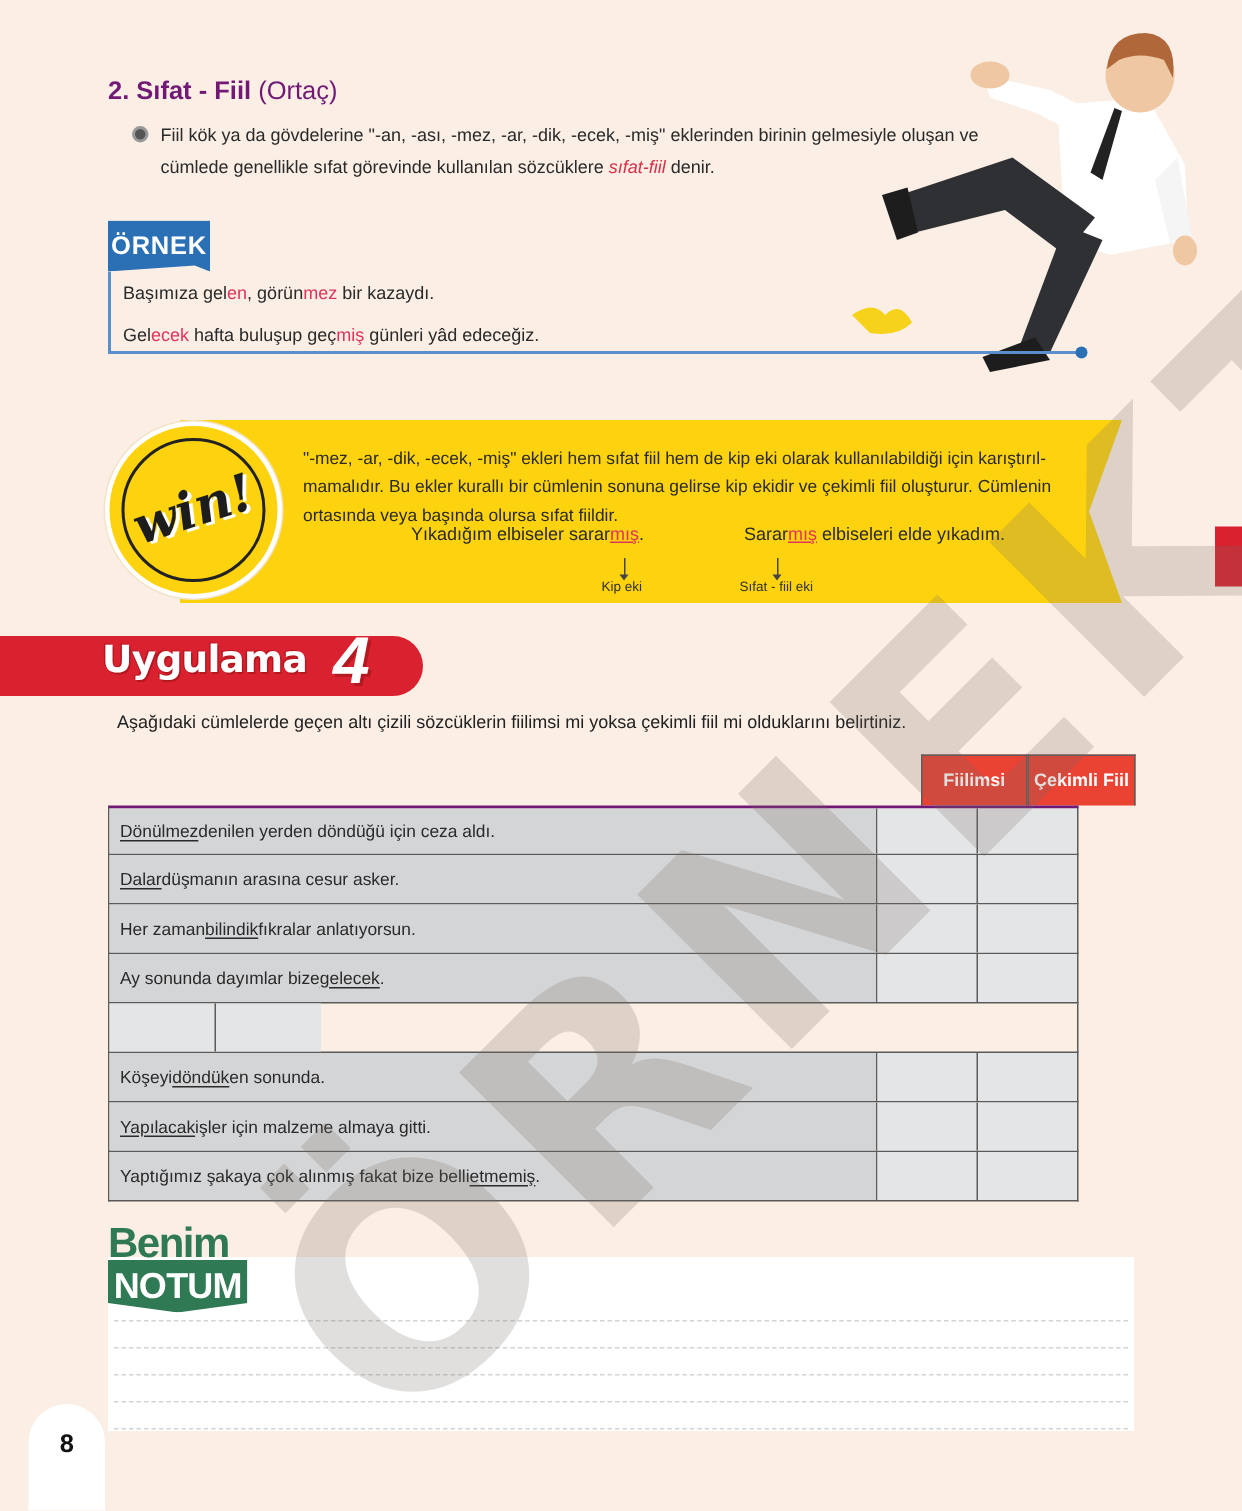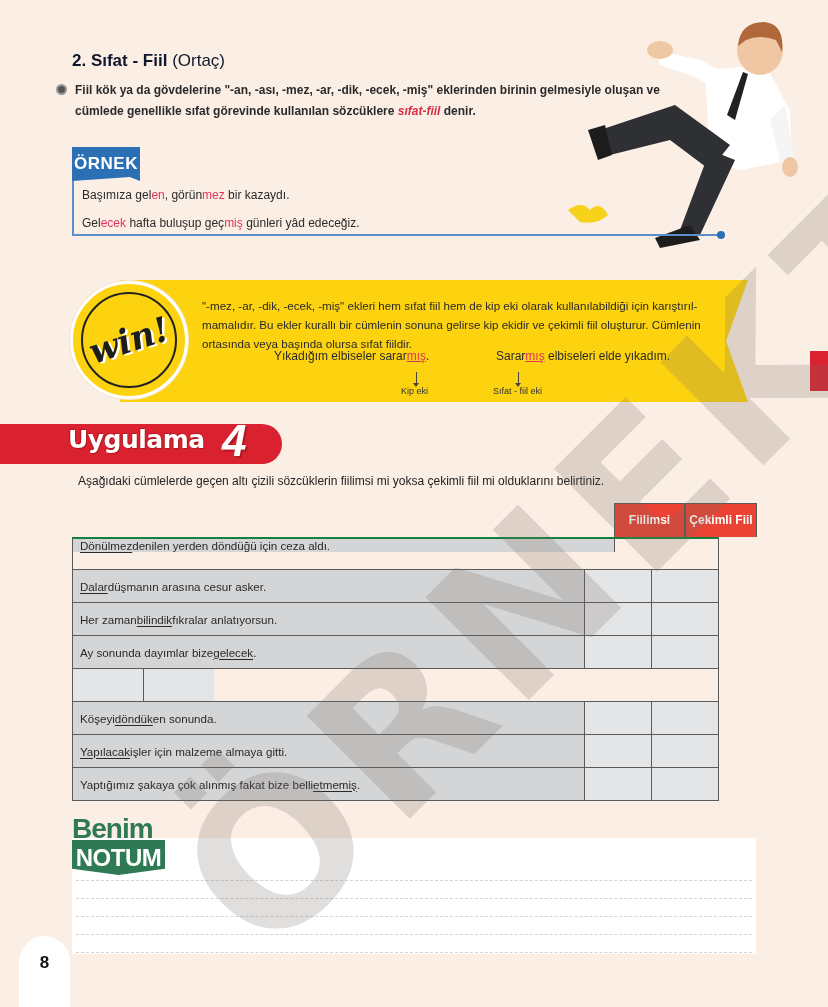--- a/index.html
+++ b/index.html
@@ -8,24 +8,24 @@
     background: #fbeee5;
     font-family: "Liberation Sans", sans-serif;
     color: #2a2a2a;
     position: relative;
   }
   .abs { position: absolute; }
 
   
   .sec-title {
     left: 72px; top: 51px;
-    font-size: 17px; font-weight: bold; color: #0f172a;
+    font-size: 17px; font-weight: bold; color: #701a75;
   }
   .sec-title .paren { font-weight: normal; }
-  .bullet-row { left: 56px; top: 80px; width: 610px; font-size: 12px; line-height: 21px; font-weight: bold; }
+  .bullet-row { left: 88px; top: 80px; width: 610px; font-size: 12px; line-height: 21px; }
   .bullet-dot {
     position: absolute; left: 0; top: 4px; width: 11px; height: 11px; border-radius: 50%;
     background: #555; border: 2px solid #999;
   }
   .bullet-text { padding-left: 19px; }
   .red-it { color: #d6304a; font-style: italic; }
 
   
   .ornek-tag {
     left: 72px; top: 147px; width: 68px; height: 34px;
@@ -104,21 +104,21 @@
   .th2 { left: 613px; width: 72px; }
   .row { position: relative; height: 33px; border: 1px solid #5a5a5a; border-top: none; display: flex; }
   .row:first-of-type { border-top: 1px solid #5a5a5a; }
   .cell-text {
     width: 542px; background: #d4d5d7; font-size: 11.6px; padding-left: 7px;
     display: flex; align-items: center; border-right: 1px solid #5a5a5a;
   }
   .cell-text u { text-underline-offset: 2px; }
   .cell-box { width: 71px; background: #e4e5e7; border-right: 1px solid #5a5a5a; }
   .cell-box:last-child { border-right: none; width: 70px; }
-  .rows .row:first-child { border-top: 2px solid #15803d; flex-direction: column; }
+  .rows .row:first-child { border-top: 2px solid #701a75; }
 
   
   .notes-area { left: 72px; top: 838px; width: 684px; height: 116px; background: #fff; }
   .note-line { position: absolute; left: 4px; right: 4px; height: 0; border-top: 1px dashed #d3d3d3; }
   .benim { left: 72px; top: 813px; font-size: 28px; font-weight: bold; color: #2f7a55; letter-spacing: -1px; }
   .notum {
     left: 72px; top: 840px; width: 93px; height: 35px; background: #2f7a55; color: #fff;
     font-size: 24px; font-weight: bold; display: flex; align-items: center; justify-content: center;
     letter-spacing: -0.5px;
     clip-path: polygon(0 0, 100% 0, 100% 82%, 50% 100%, 0 82%);

